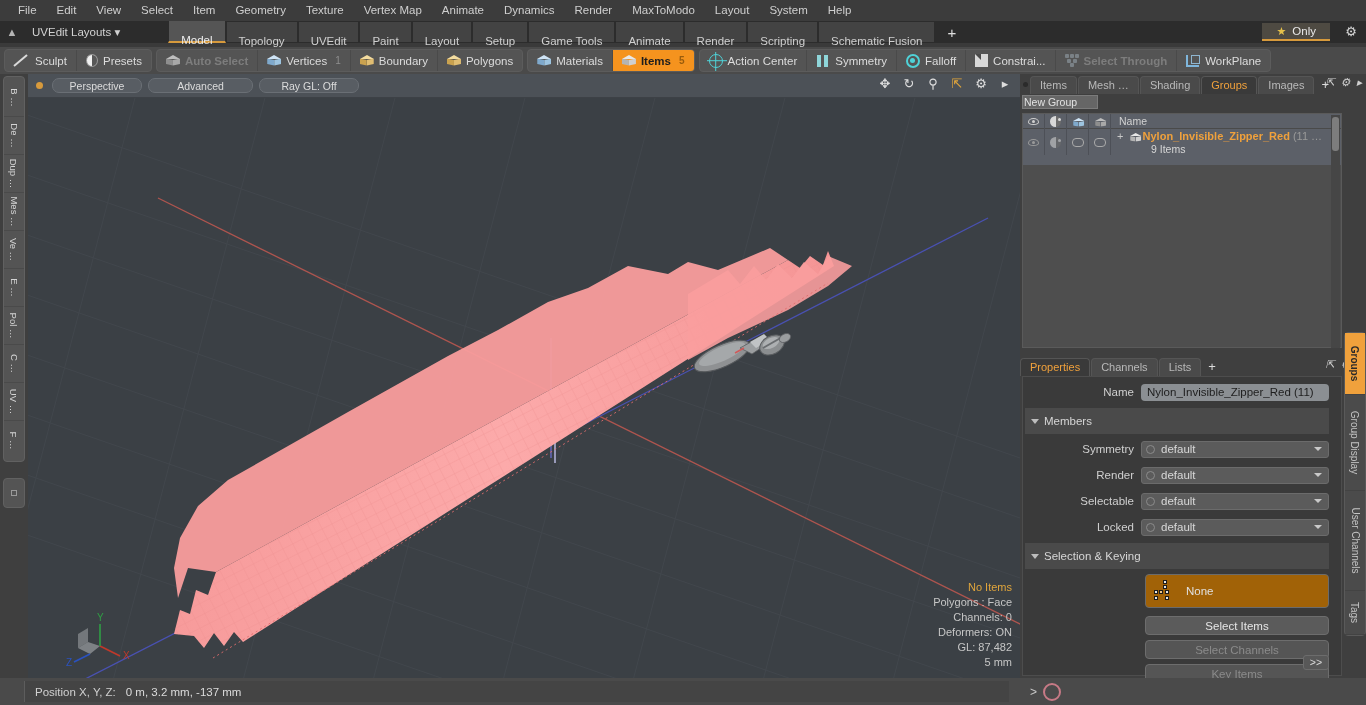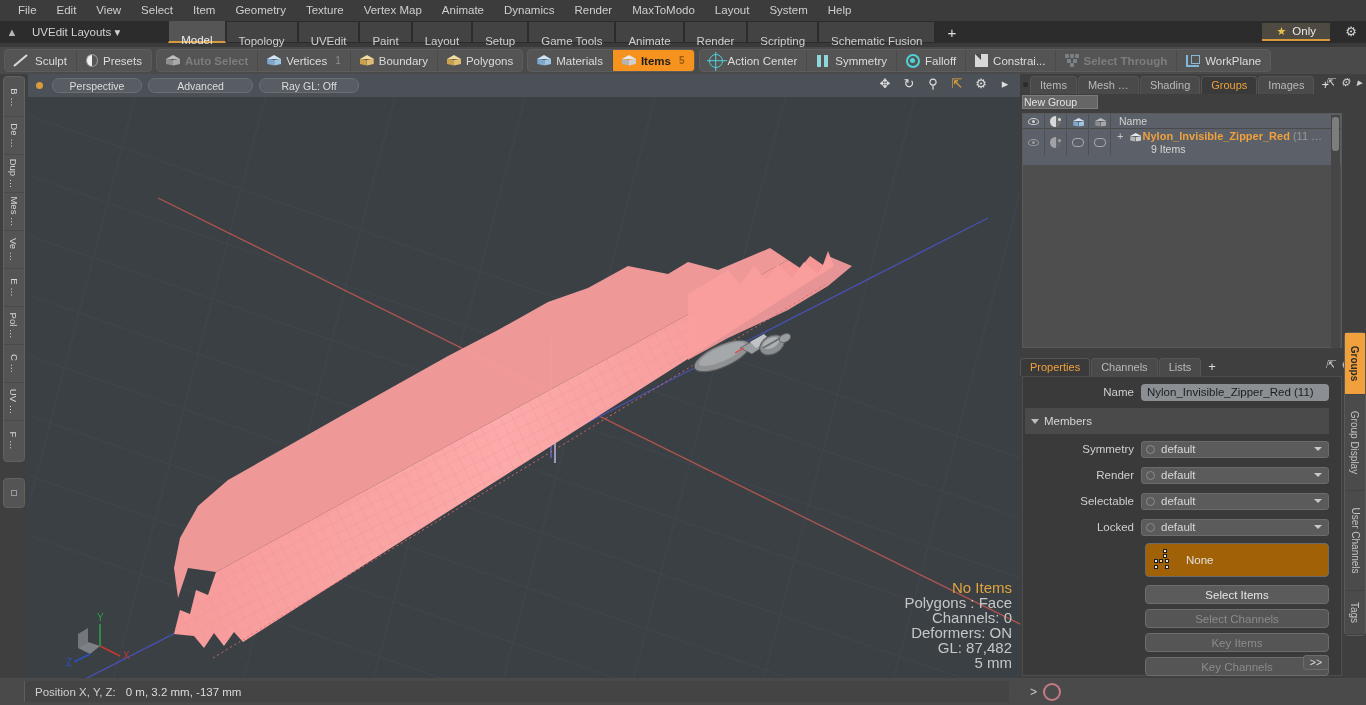--- a/index.html
+++ b/index.html
@@ -142,21 +142,21 @@
   .vpbtn {
     height:15px; line-height:14px; padding:0 10px; border-radius:7px;
     border:1px solid #6a6f75; background:#585d63; color:#dcdcdc; font-size:10.5px;
     text-align:center; white-space:nowrap;
   }
   .vpicons{position:absolute;right:8px;top:3px;display:flex;align-items:center;gap:10px;}
   .vpicons .vi{width:14px;height:14px;color:#ddd;font-size:13px;line-height:14px;text-align:center;}
   .vpicons .vi.gold{color:#e0a53c;}
 
   .vpcanvas{position:absolute;left:0;top:24px;width:992px;height:580px;background:#3b4045;}
-  .vpstats{position:absolute;right:8px;bottom:8px;text-align:right;line-height:15px;font-size:15px;color:#c6c6c6;}
+  .vpstats{position:absolute;right:8px;bottom:8px;text-align:right;line-height:15px;font-size:11px;color:#c6c6c6;}
   .vpstats .no-items{color:#e0a53c;}
 
   
   .statusbar{position:absolute;left:0;bottom:0;width:1366px;height:27px;background:#4a4a4a;}
   .posfield{position:absolute;left:24px;top:3px;width:985px;height:21px;
             background:#444;border-left:1px solid #5d5d5d;color:#dcdcdc;font-size:11.5px;
             display:flex;align-items:center;padding-left:10px;gap:10px;}
   .posfield .lbl{color:#d0d0d0;}
   .cmdwrap{position:absolute;left:1022px;top:3px;width:344px;height:21px;display:flex;align-items:center;gap:6px;}
   .cmdwrap .gt{color:#c9c9c9;font-size:12px;padding-left:8px;}
@@ -668,20 +668,24 @@
             </div>
             <div class="prow">
               <div class="plabel">Locked</div>
               <div class="pdrop">
                 <span class="circ"></span>
                 <span class="cv">default</span>
                 <span class="arrow"></span>
               </div>
             </div>
           </div>
+        <div class="psection">
+          <span class="tri"></span>
+          <span>Selection &amp; Keying</span>
+        </div>
         <div class="pbigbtn">
           <div class="dots">
             <i style="left:9px;top:0"></i>
               <i style="left:9px;top:5px"></i>
             <i style="left:0;top:10px"></i>
               <i style="left:5px;top:10px;background:#f0c98a"></i>
               <i style="left:11px;top:10px"></i>
             <i style="left:0;top:16px"></i>
               <i style="left:11px;top:16px"></i>
           </div>

